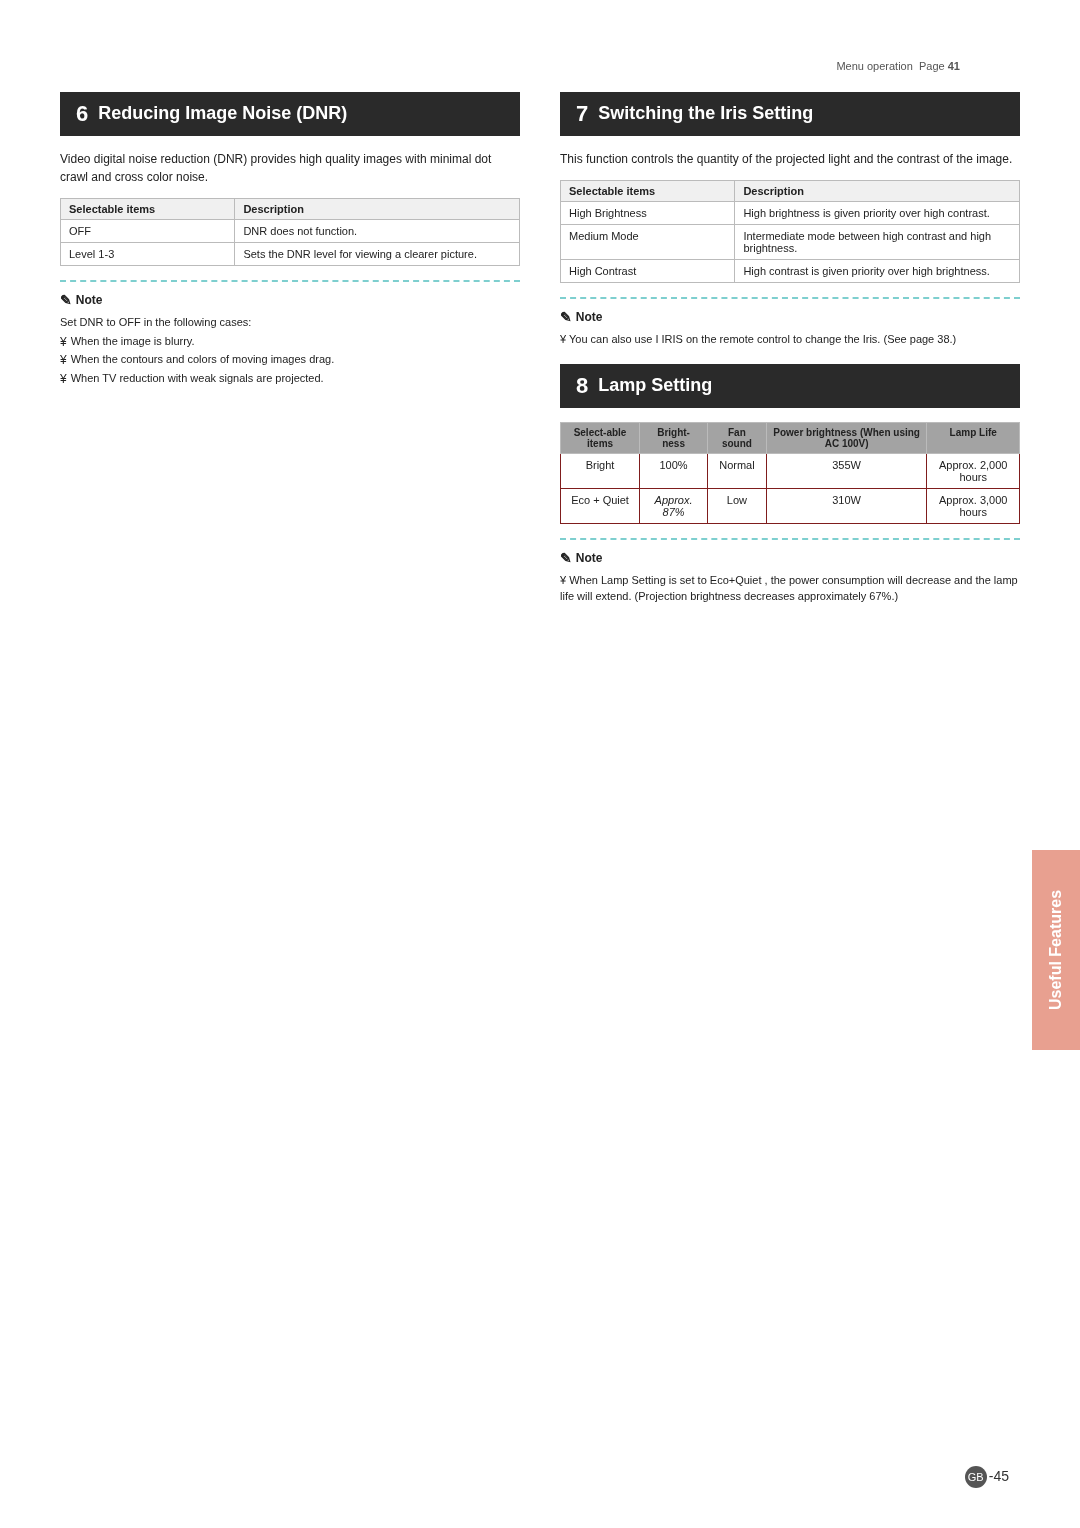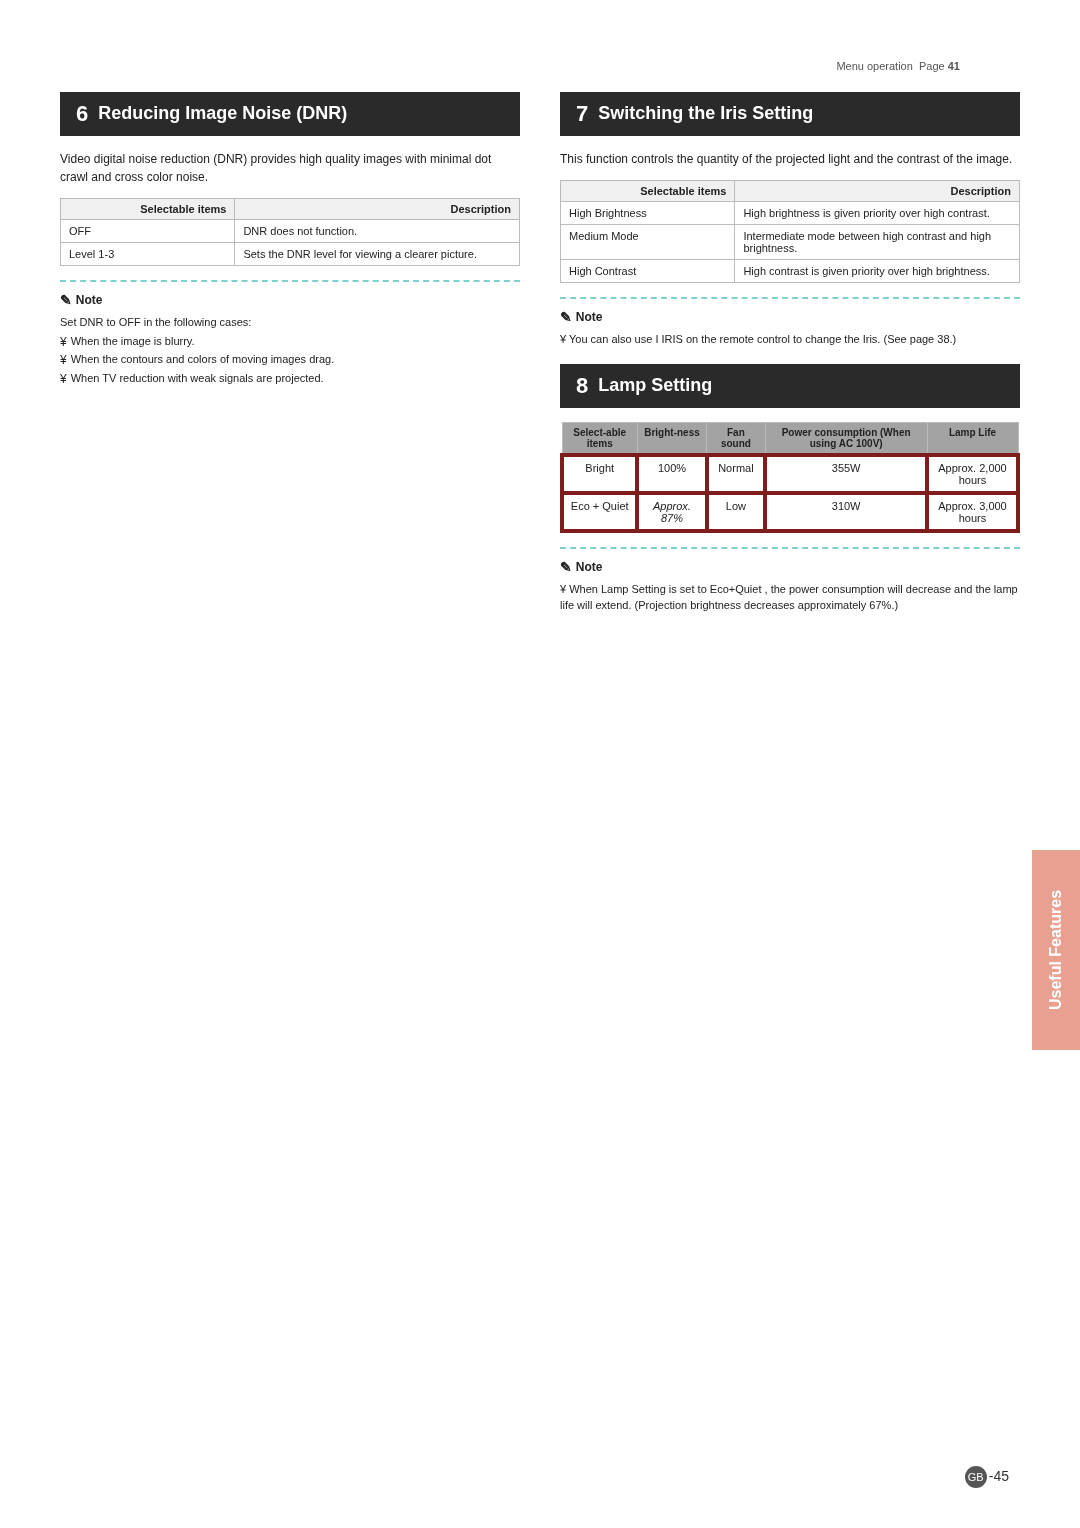--- a/index.html
+++ b/index.html
@@ -108,21 +108,21 @@
       width: 100%;
       border-collapse: collapse;
       margin-bottom: 14px;
       font-size: 11px;
     }
 
     .data-table th {
       background: #f0f0f0;
       border: 1px solid #bbb;
       padding: 4px 8px;
-      text-align: right;
+      text-align: left;
       font-weight: bold;
       font-size: 11px;
     }
 
     .data-table td {
       border: 1px solid #bbb;
       padding: 5px 8px;
       vertical-align: top;
       font-size: 11px;
     }
@@ -188,21 +188,21 @@
       background: #a3a3a3;
       border: 1px solid #bbb;
       padding: 4px 6px;
       text-align: center;
       font-size: 10px;
       font-weight: bold;
       vertical-align: top;
     }
 
     .lamp-table td {
-      border: 4px solid #7f1d1d;
+      border: 1px solid #7f1d1d;
       padding: 5px 6px;
       vertical-align: top;
       font-size: 11px;
       text-align: center;
     }
 
     
     .page-number {
       position: absolute;
       bottom: 40px;
@@ -335,21 +335,21 @@
         <span class="section-num">8</span>
         <span class="section-title-text">Lamp Setting</span>
       </div>
 
       <table class="lamp-table">
         <thead>
           <tr>
             <th>Select-able items</th>
             <th>Bright-ness</th>
             <th>Fan sound</th>
-            <th>Power consumption (When using AC 100V)</th>
+            <th>Power brightness (When using AC 100V)</th>
             <th>Lamp Life</th>
           </tr>
         </thead>
         <tbody>
           <tr>
             <td>Bright</td>
             <td>100%</td>
             <td>Normal</td>
             <td>355W</td>
             <td>Approx. 2,000 hours</td>

